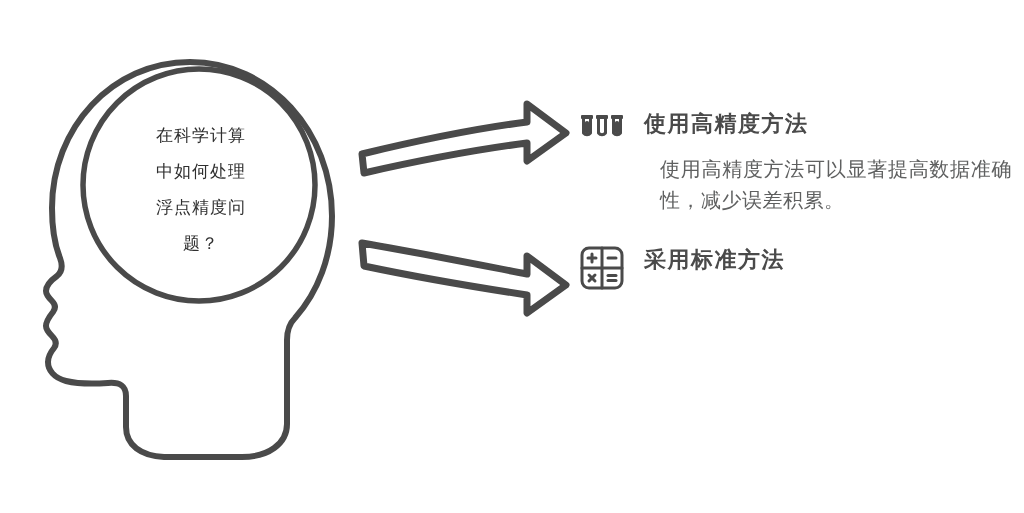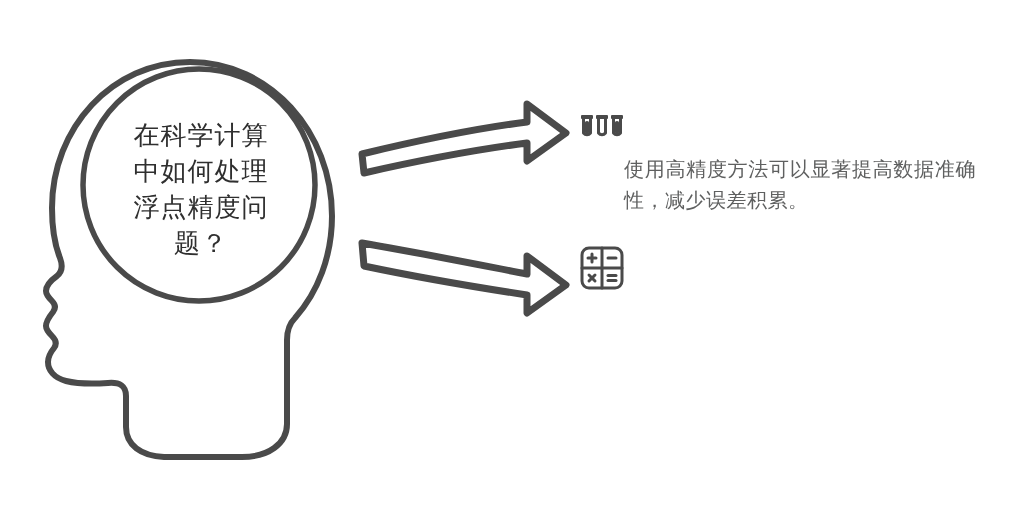--- a/index.html
+++ b/index.html
@@ -24,21 +24,21 @@
   }
 
   
   .question-text {
     position: absolute;
     left: 108px;
     top: 118px;
     width: 186px;
     text-align: center;
     font-family: "Liberation Serif", "DejaVu Serif", serif;
-    font-size: 26px;
+    font-size: 17px;
     line-height: 36px;
     letter-spacing: 1px;
     color: #2f2f2f;
     font-weight: 400;
     white-space: pre-line;
   }
 
   
   .item {
     position: absolute;
@@ -64,21 +64,21 @@
   .item-title {
     font-family: "Liberation Serif", "DejaVu Serif", serif;
     font-size: 22px;
     font-weight: bold;
     color: #4a4a4a;
     letter-spacing: 1.5px;
     margin-left: 24px;
     white-space: nowrap;
   }
   .item-desc {
-    margin-left: 48px;
+    margin-left: 84px;
     margin-top: 10px;
     width: 352px;
     font-family: "Liberation Serif", "DejaVu Serif", serif;
     font-size: 20px;
     line-height: 31px;
     color: #5f6060;
     letter-spacing: 0.5px;
     text-align: justify;
   }
 </style>
@@ -163,18 +163,23 @@
 </svg>
 
 <div class="question-text">在科学计算
 中如何处理
 浮点精度问
 题？</div>
 
 <div class="item" id="item-0">
   <div class="item-head">
     <span class="item-icon"></span>
+    <span class="item-title">使用高精度方法</span>
   </div>
   <div class="item-desc">使用高精度方法可以显著提高数据准确性，减少误差积累。</div>
 </div>
 
 <div class="item" id="item-1">
+  <div class="item-head">
+    <span class="item-icon"></span>
+    <span class="item-title">采用标准方法</span>
+  </div>
 </div>
 
 </body></html>

